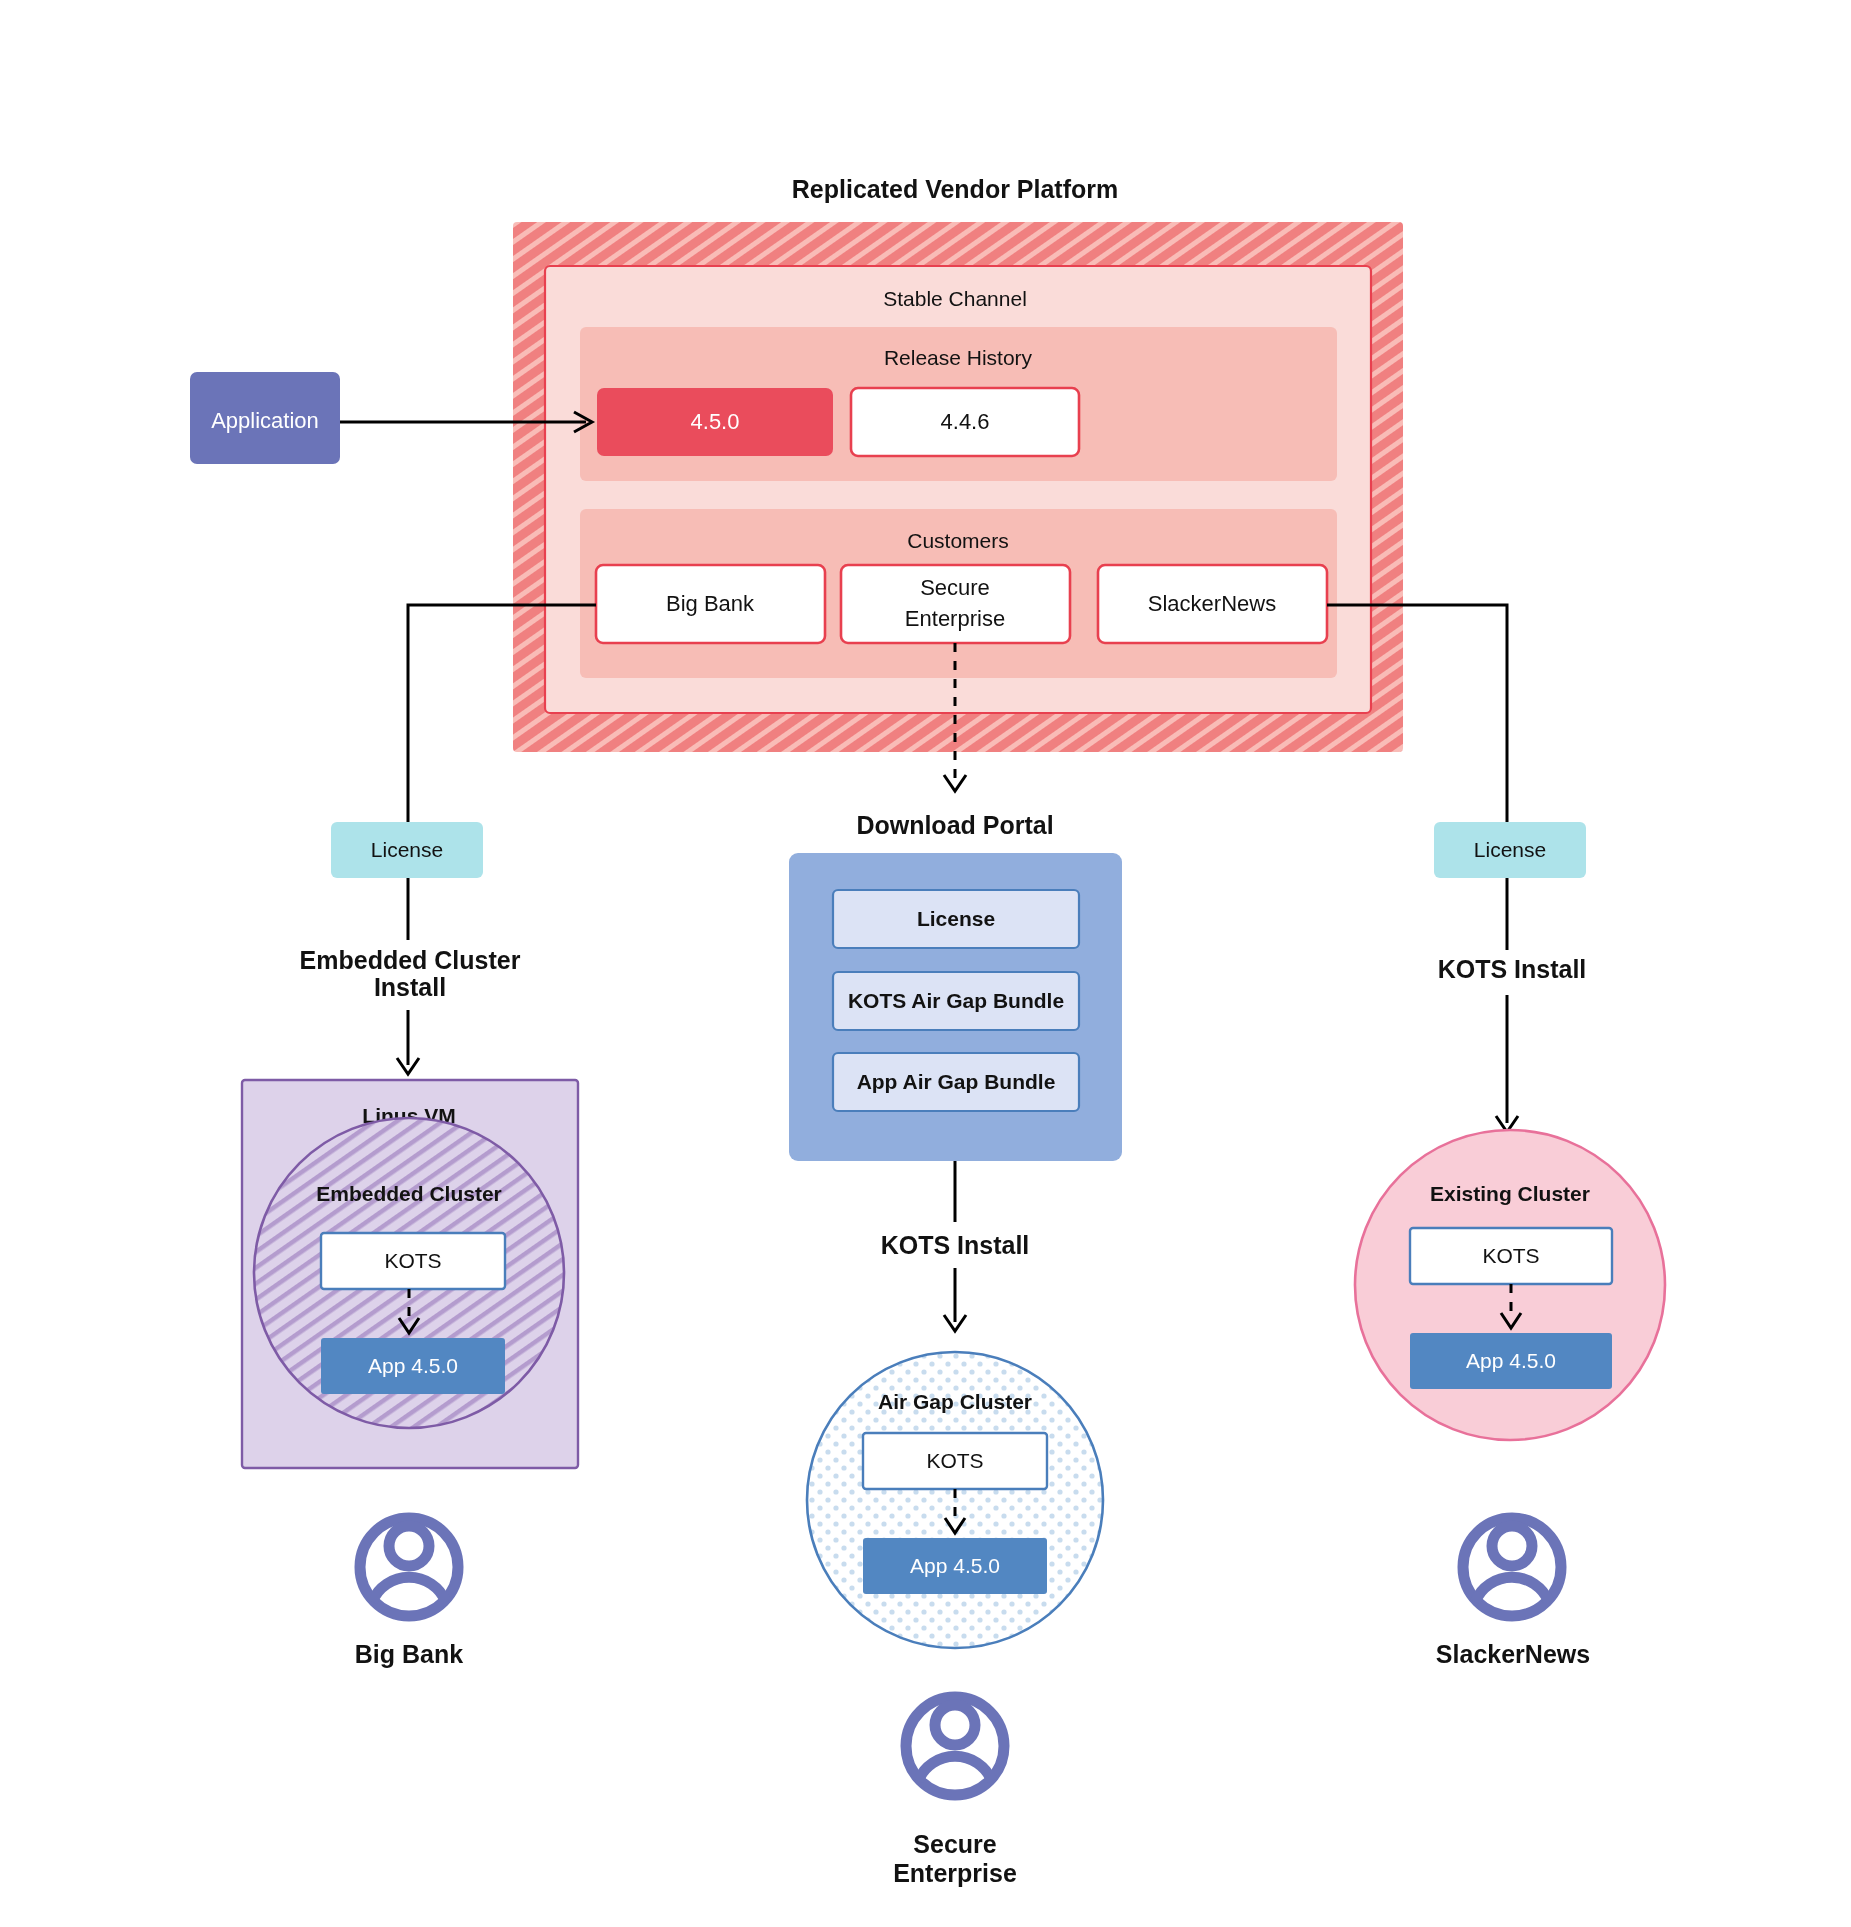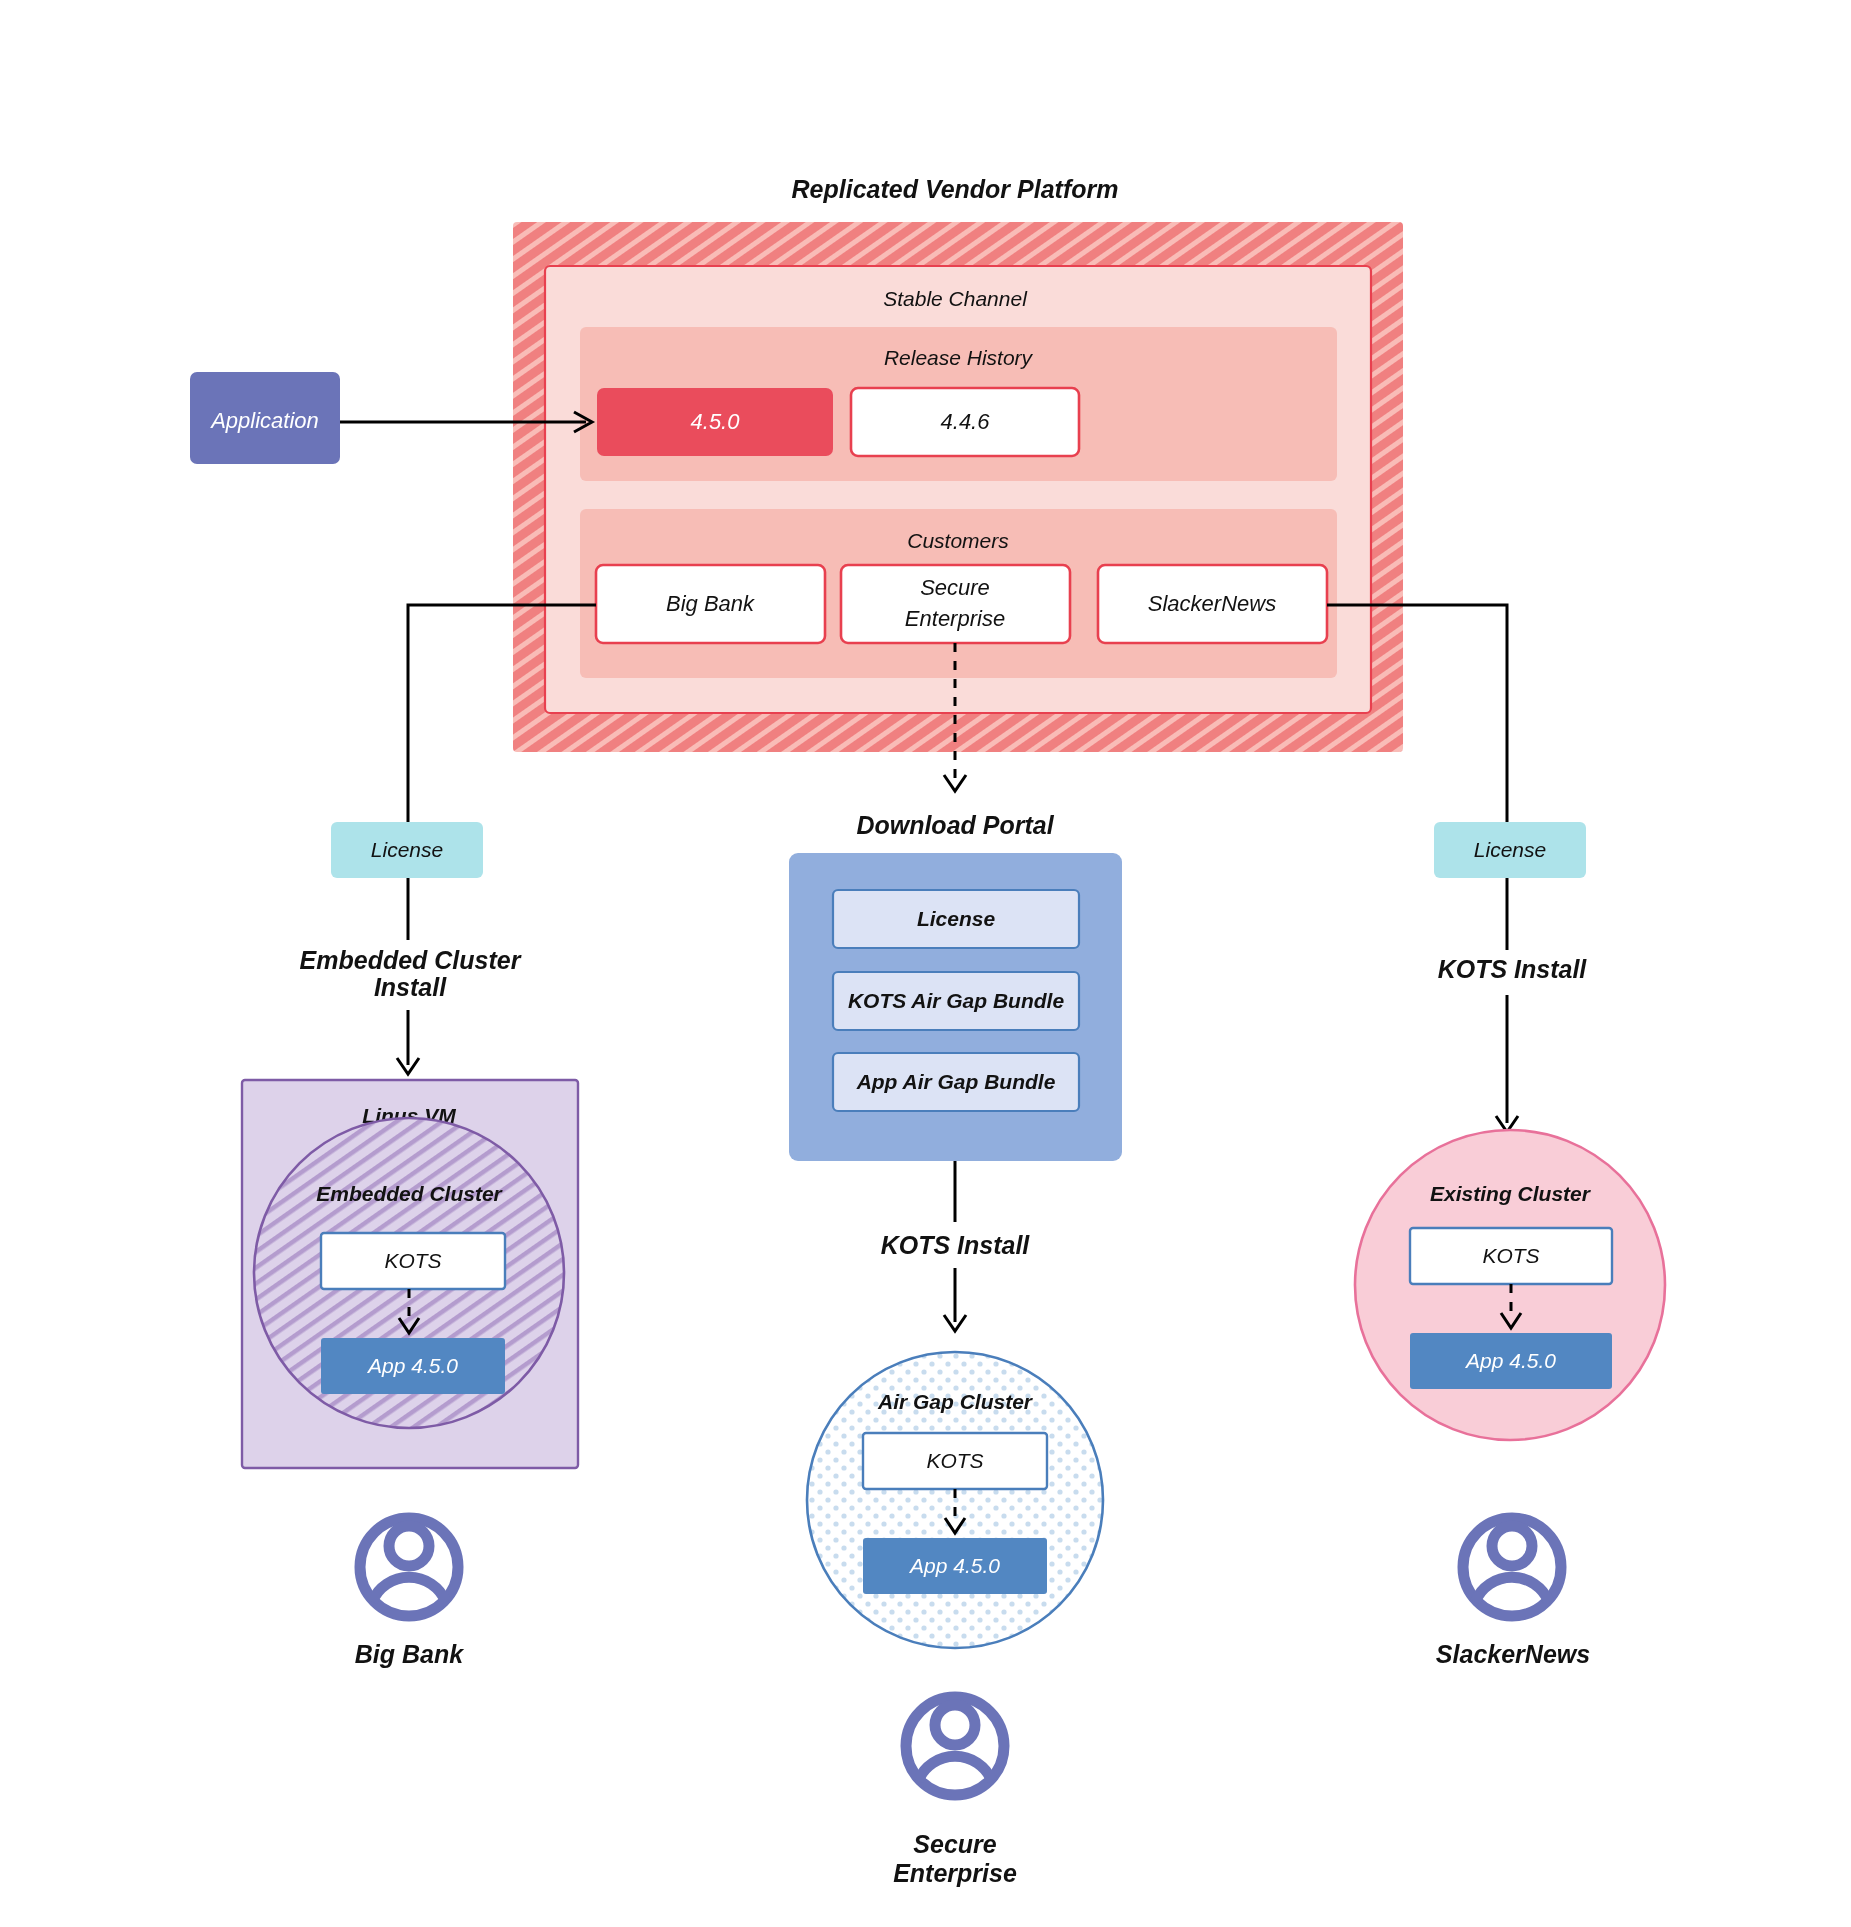--- a/index.html
+++ b/index.html
@@ -10,21 +10,20 @@
   body {
     width: 1851px;
     height: 1927px;
     font-family: "Liberation Sans", sans-serif;
     overflow: hidden;
   }
   #diagram-root {
     position: relative;
     width: 1851px;
     height: 1462px;
-    font-style: italic;
   }
   svg.canvas {
     display: block;
     width: 1851px;
     height: 1927px;
   }
   text {
     font-family: "Liberation Sans", sans-serif;
     fill: #121212;
     dominant-baseline: middle;

